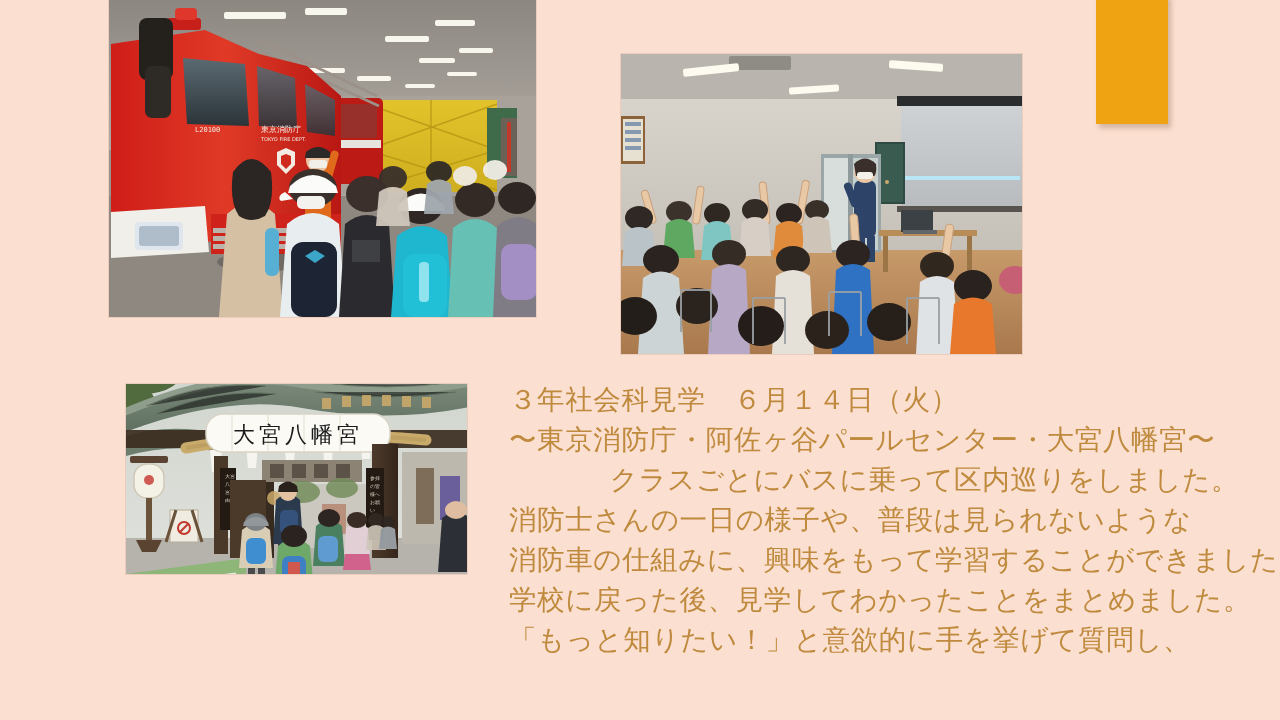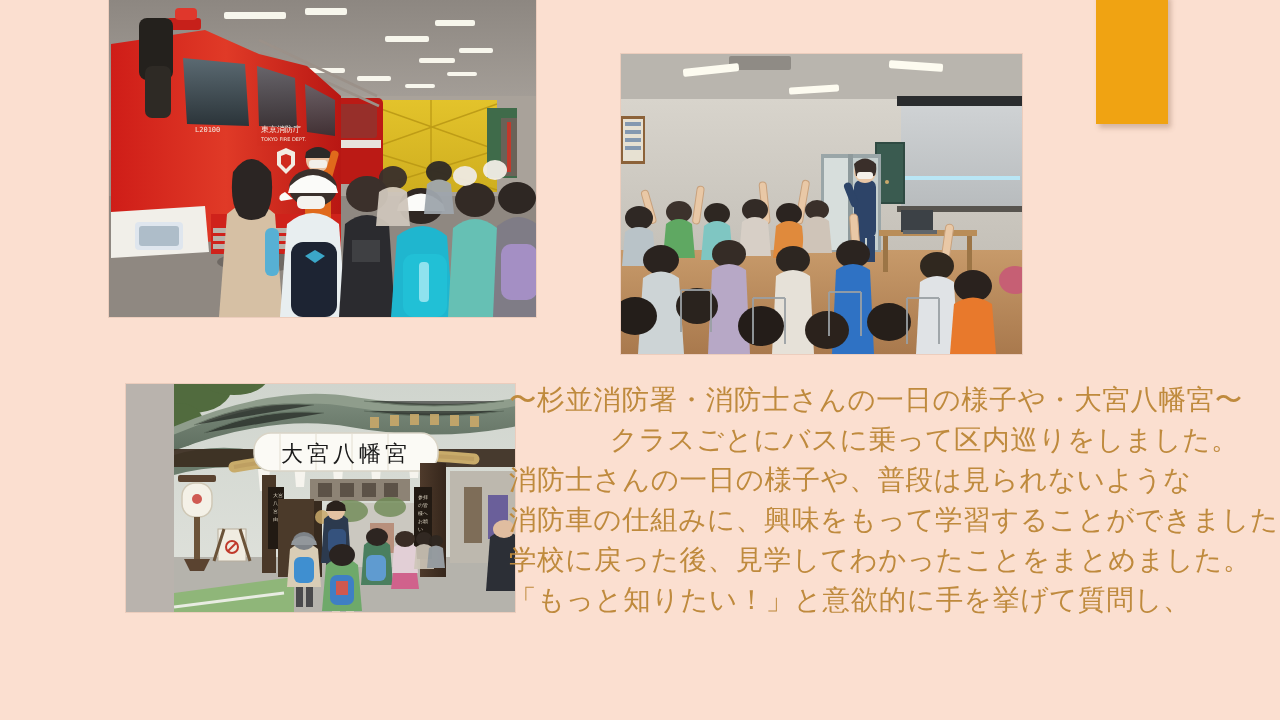--- a/index.html
+++ b/index.html
@@ -38,21 +38,21 @@
   .photo {
     position: absolute;
     overflow: hidden;
     background: #b9b3ad;
     box-shadow: 0 0 0 1px rgba(190,150,130,0.25);
   }
   .photo svg { display: block; width: 100%; height: 100%; }
 
   #photo-firetruck { left: 109px; top: 0px;   width: 427px; height: 317px; }
   #photo-classroom { left: 621px; top: 54px;  width: 401px; height: 300px; }
-  #photo-shrine    { left: 126px; top: 384px; width: 341px; height: 228px; padding-left: 48px; }
+  #photo-shrine    { left: 126px; top: 384px; width: 341px; height: 190px; }
 
   
   .caption {
     position: absolute;
     left: 509px;
     top: 380px;
     width: 730px;
     color: #bf8a3d;
     font-size: 27.5px;
     line-height: 40px;
@@ -514,21 +514,22 @@
           <path d="M255 177 q7 -5 14 0 l2 20 -18 0 z" fill="#9fa7ad"></path>
         </g>
 
         <path d="M316 166 q14 -12 28 0 l4 54 -36 0 z" fill="#2c2f36"></path>
         <ellipse cx="330" cy="158" rx="11" ry="9" fill="#e0bda0"></ellipse>
       </g>
     </svg>
   </div>
 
   <div class="caption">
-    <span class="line">〜杉並消防署・消防士さんの一日の様子や・大宮八幡宮〜</span>
+    <span class="line">３年社会科見学　６月１４日（火）</span>
+    <span class="line">〜東京消防庁・阿佐ヶ谷パールセンター・大宮八幡宮〜</span>
     <span class="line indent">クラスごとにバスに乗って区内巡りをしました。</span>
     <span class="line">消防士さんの一日の様子や、普段は見られないような</span>
     <span class="line">消防車の仕組みに、興味をもって学習することができました。</span>
     <span class="line">学校に戻った後、見学してわかったことをまとめました。</span>
     <span class="line">「もっと知りたい！」と意欲的に手を挙げて質問し、</span>
   </div>
 
 </div>
 
 </body></html>

